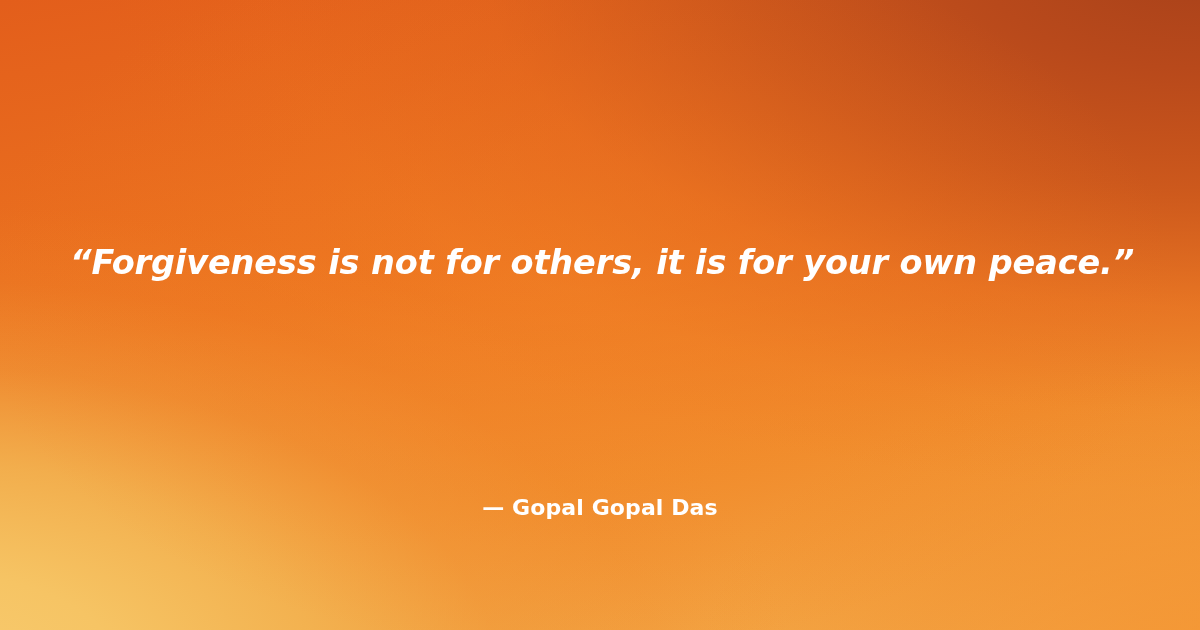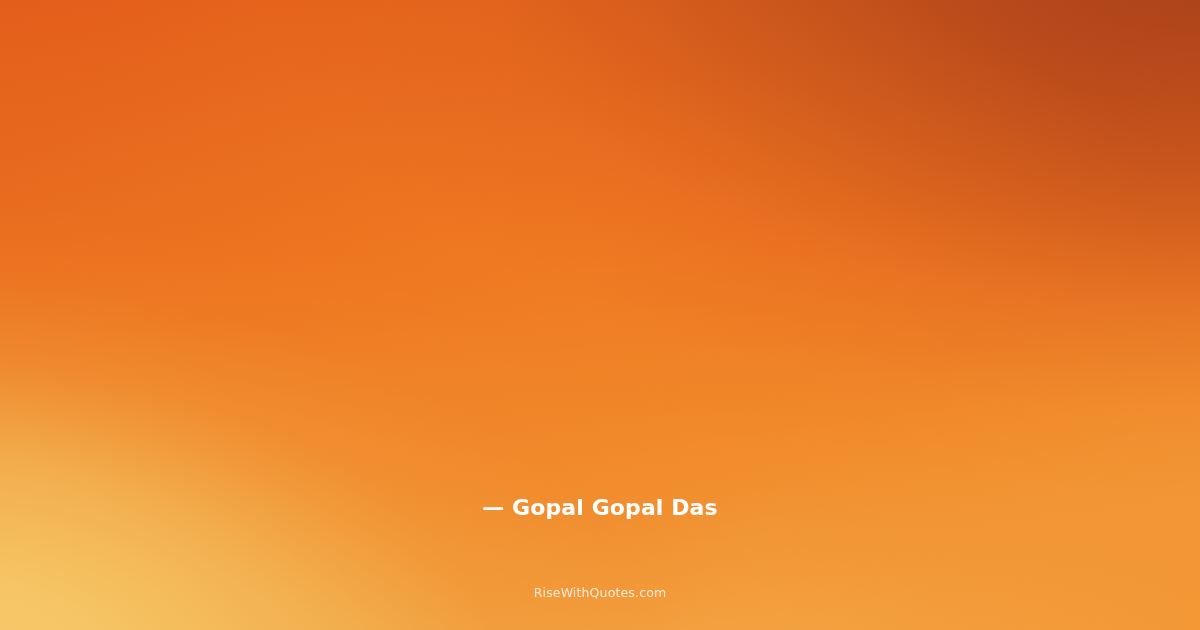--- a/index.html
+++ b/index.html
@@ -123,19 +123,19 @@
 
 <div class="quote-card">
 
   <div class="wash wash-topright"></div>
   <div class="wash wash-bottomleft"></div>
   <div class="wash wash-center"></div>
   <div class="wash wash-bottomright"></div>
 
   <div class="content">
 
+    <div class="quote-text">“Forgiveness is not for others, it is for your own peace.”</div>
 
     <div class="attribution">— Gopal Gopal Das</div>
 
-    <div class="site-credit">RiseWithQuotes.com</div>
 
   </div>
 </div>
 
 </body></html>

